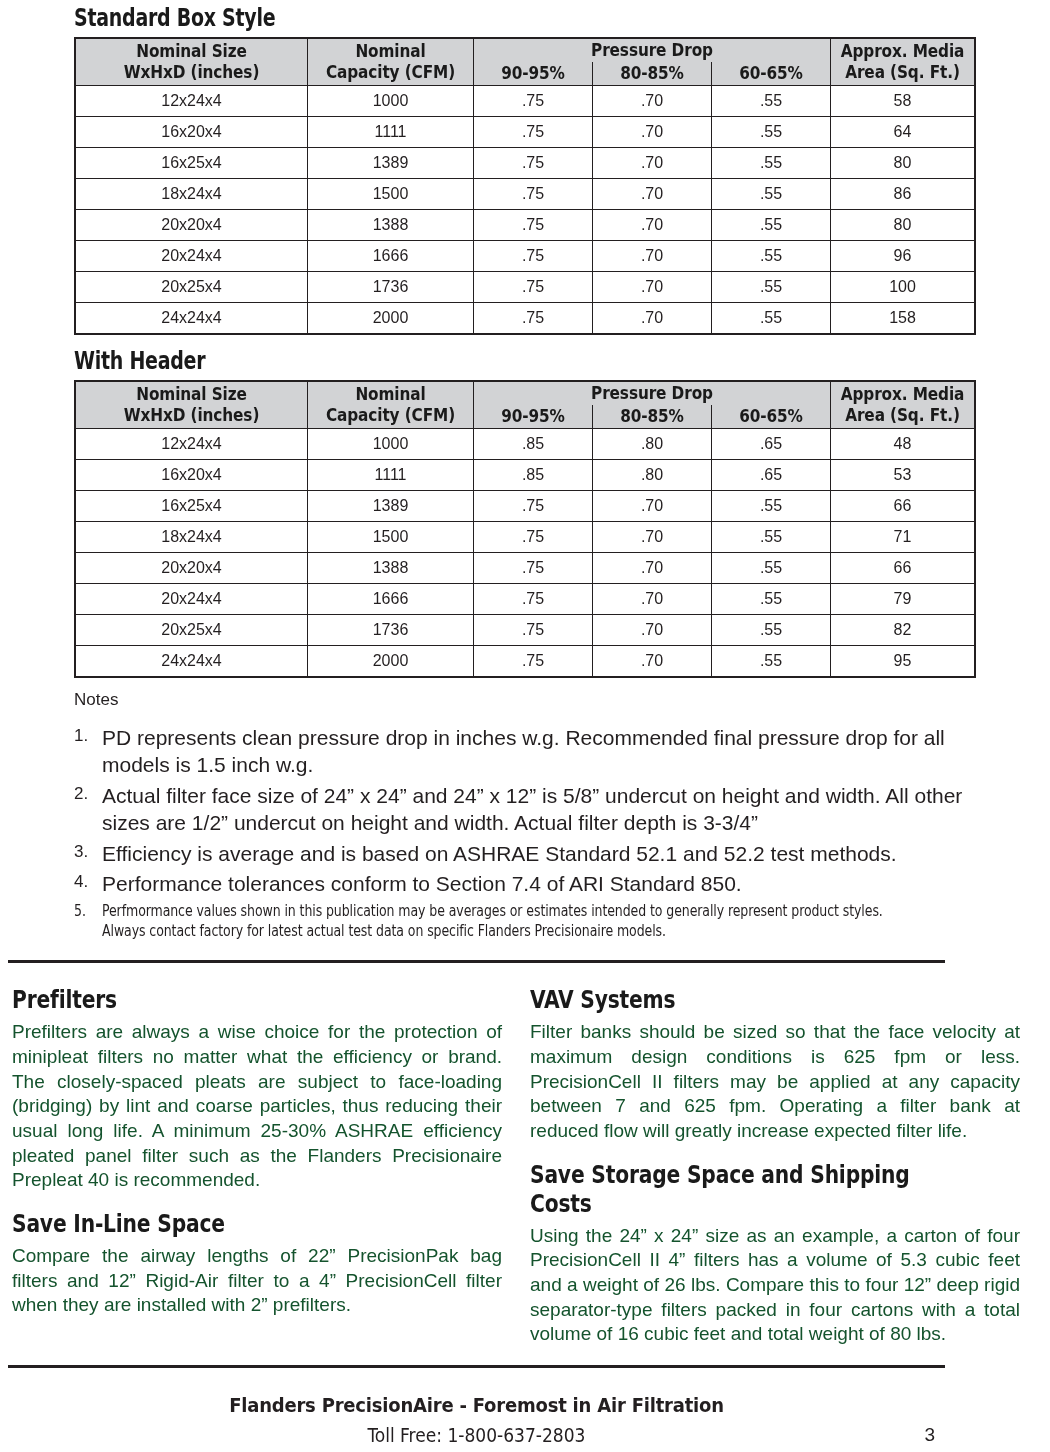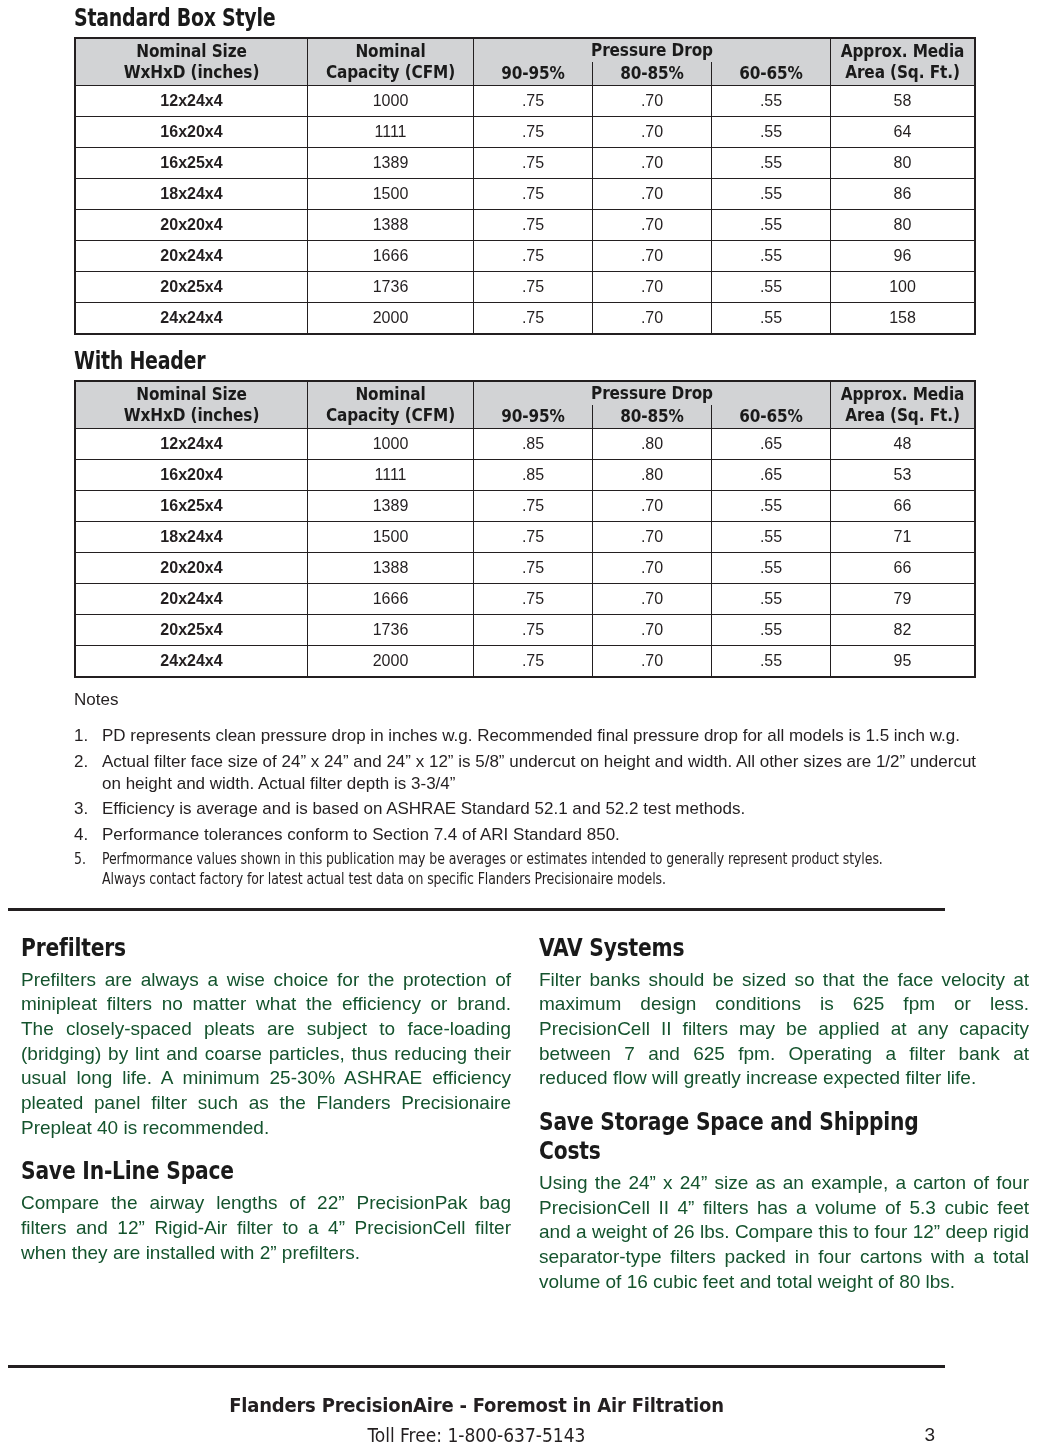--- a/index.html
+++ b/index.html
@@ -68,21 +68,21 @@
   .spec-table thead th.tall {
     height: 46px;
   }
   .spec-table tbody td {
     height: 30px;
     font-size: 16px;
     color: #231f20;
     background: #ffffff;
     padding: 0;
   }
-  .col-size   { width: 231px; font-weight: bold; }
+  .col-size   { width: 231px; }
   .col-cfm    { width: 165px; }
   .col-pd     { width: 121px; }
   .col-media  { width: 143px; }
 
   
   .notes-block {
     margin-left: 74px;
     margin-top: 12px;
     width: 910px;
   }
@@ -97,21 +97,21 @@
     margin-bottom: 4px;
   }
   .note-num {
     width: 28px;
     flex: 0 0 28px;
     font-size: 17px;
     line-height: 1.28;
   }
   .note-text {
     flex: 1;
-    font-size: 17px;
+    font-size: 21px;
     line-height: 1.28;
   }
   .note-row.condensed .note-text,
   .note-row.condensed .note-num {
     font-family: "DejaVu Sans Condensed", "Liberation Sans Narrow", "Liberation Sans", sans-serif;
     font-size: 15px;
     line-height: 1.33;
     transform: scaleX(0.93);
     transform-origin: left top;
     letter-spacing: -0.1px;
@@ -122,21 +122,21 @@
     height: 3px;
     background: #231f20;
     margin-left: 8px;
     margin-right: 8px;
   }
 
   
   .columns {
     display: flex;
     margin-top: 22px;
-    padding-left: 21px;
+    padding-left: 12px;
     padding-right: 8px;
     gap: 28px;
   }
   .col {
     width: 490px;
     flex: 0 0 490px;
   }
   .col h2 {
     margin: 0 0 6px 0;
     font-family: "DejaVu Sans Condensed", "Liberation Sans Narrow", "Liberation Sans", sans-serif;
@@ -426,16 +426,16 @@
     <div class="col">
       <h2>VAV Systems</h2>
       <p>Filter banks should be sized so that the face velocity at maximum design conditions is 625 fpm or less.  PrecisionCell II filters may be applied at any capacity between 7 and 625 fpm.  Operating a filter bank at reduced flow will greatly increase expected filter life.</p>
       <h2 class="second">Save Storage Space and Shipping Costs</h2>
       <p>Using the 24” x 24” size as an example, a carton of four PrecisionCell II 4” filters has a volume of 5.3 cubic feet and a weight of 26 lbs.  Compare this to four 12” deep rigid separator-type filters packed in four cartons with a total volume of 16 cubic feet and total weight of 80 lbs.</p>
     </div>
   </div>
 
   <div class="footer-rule"></div>
   <div class="footer-tag">Flanders PrecisionAire - Foremost in Air Filtration</div>
-  <div class="footer-phone">Toll Free: 1-800-637-5143</div>
+  <div class="footer-phone">Toll Free: 1-800-637-2803</div>
   <div class="page-number">3</div>
 
 </div>
 
 </body></html>

